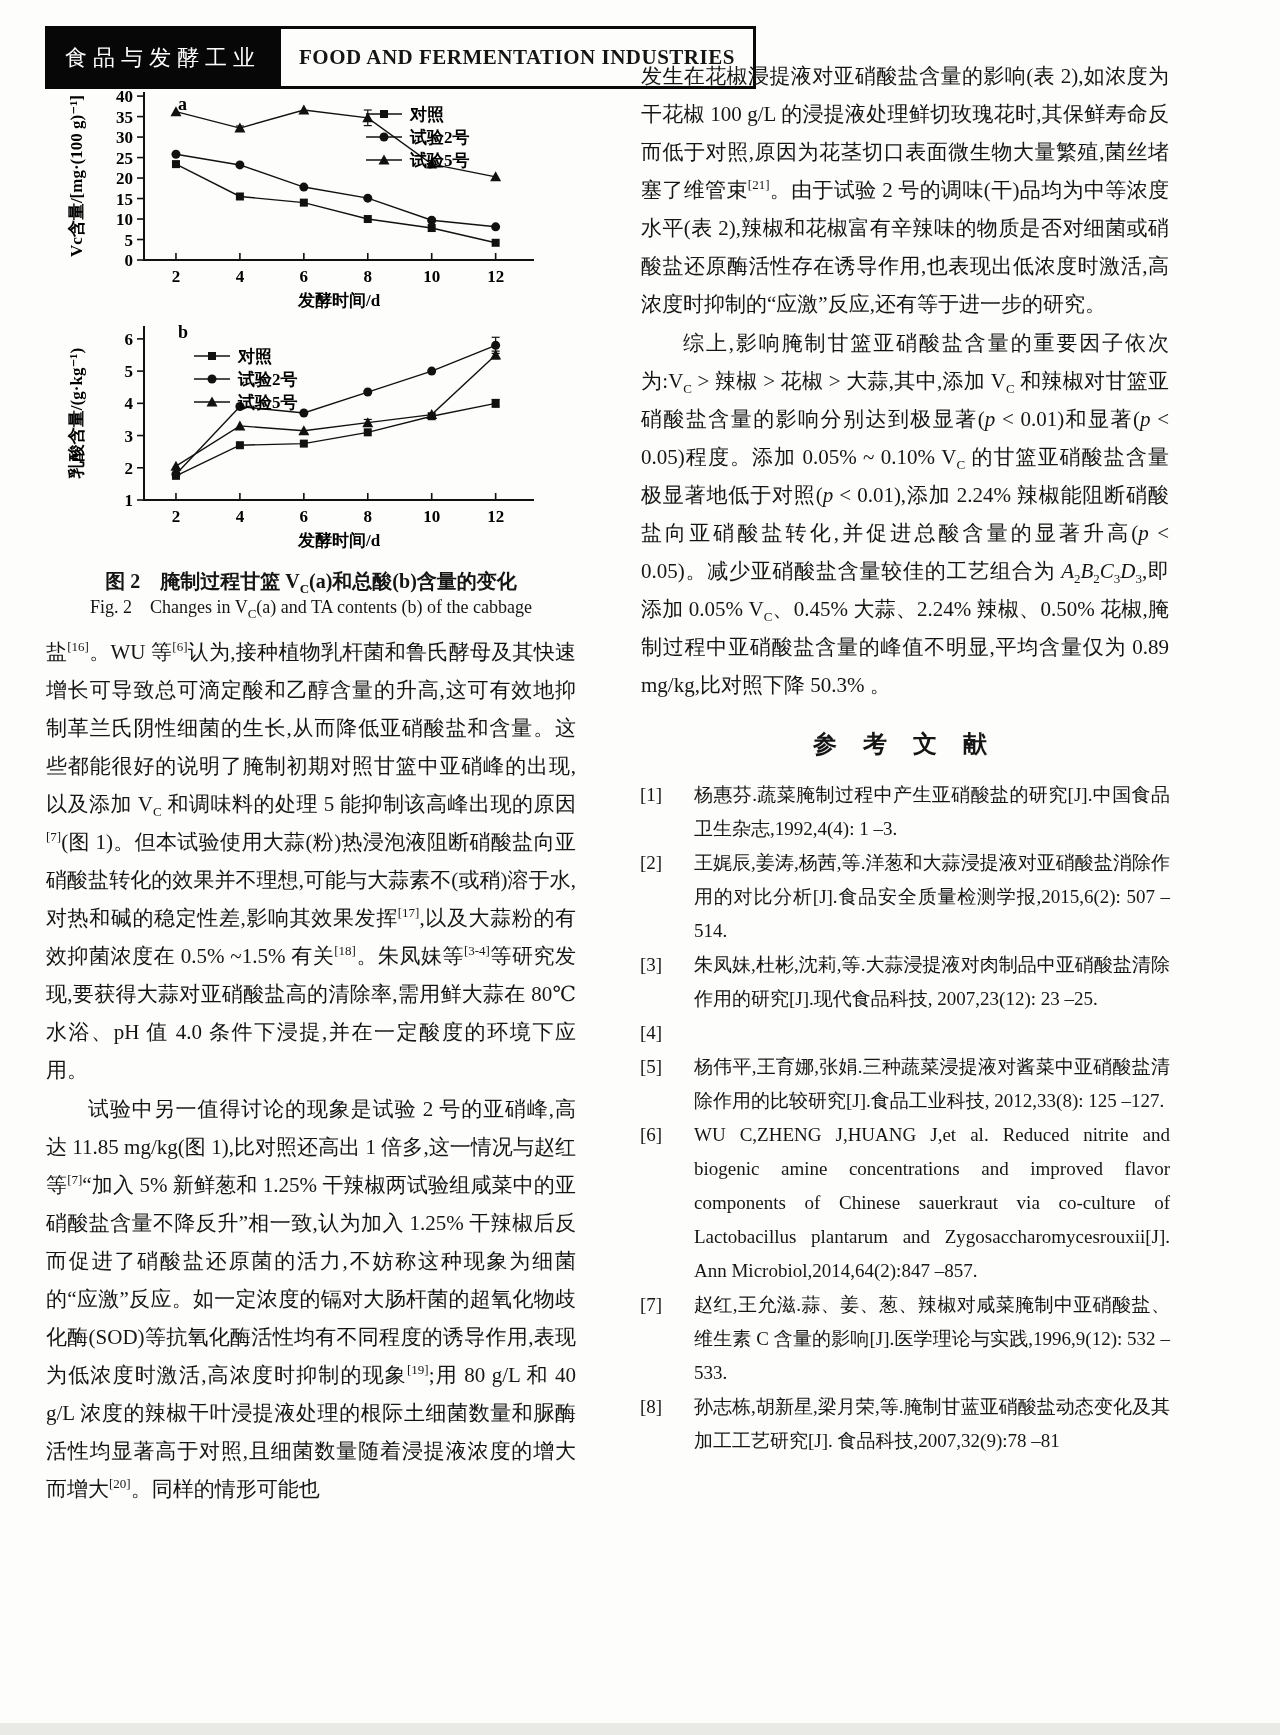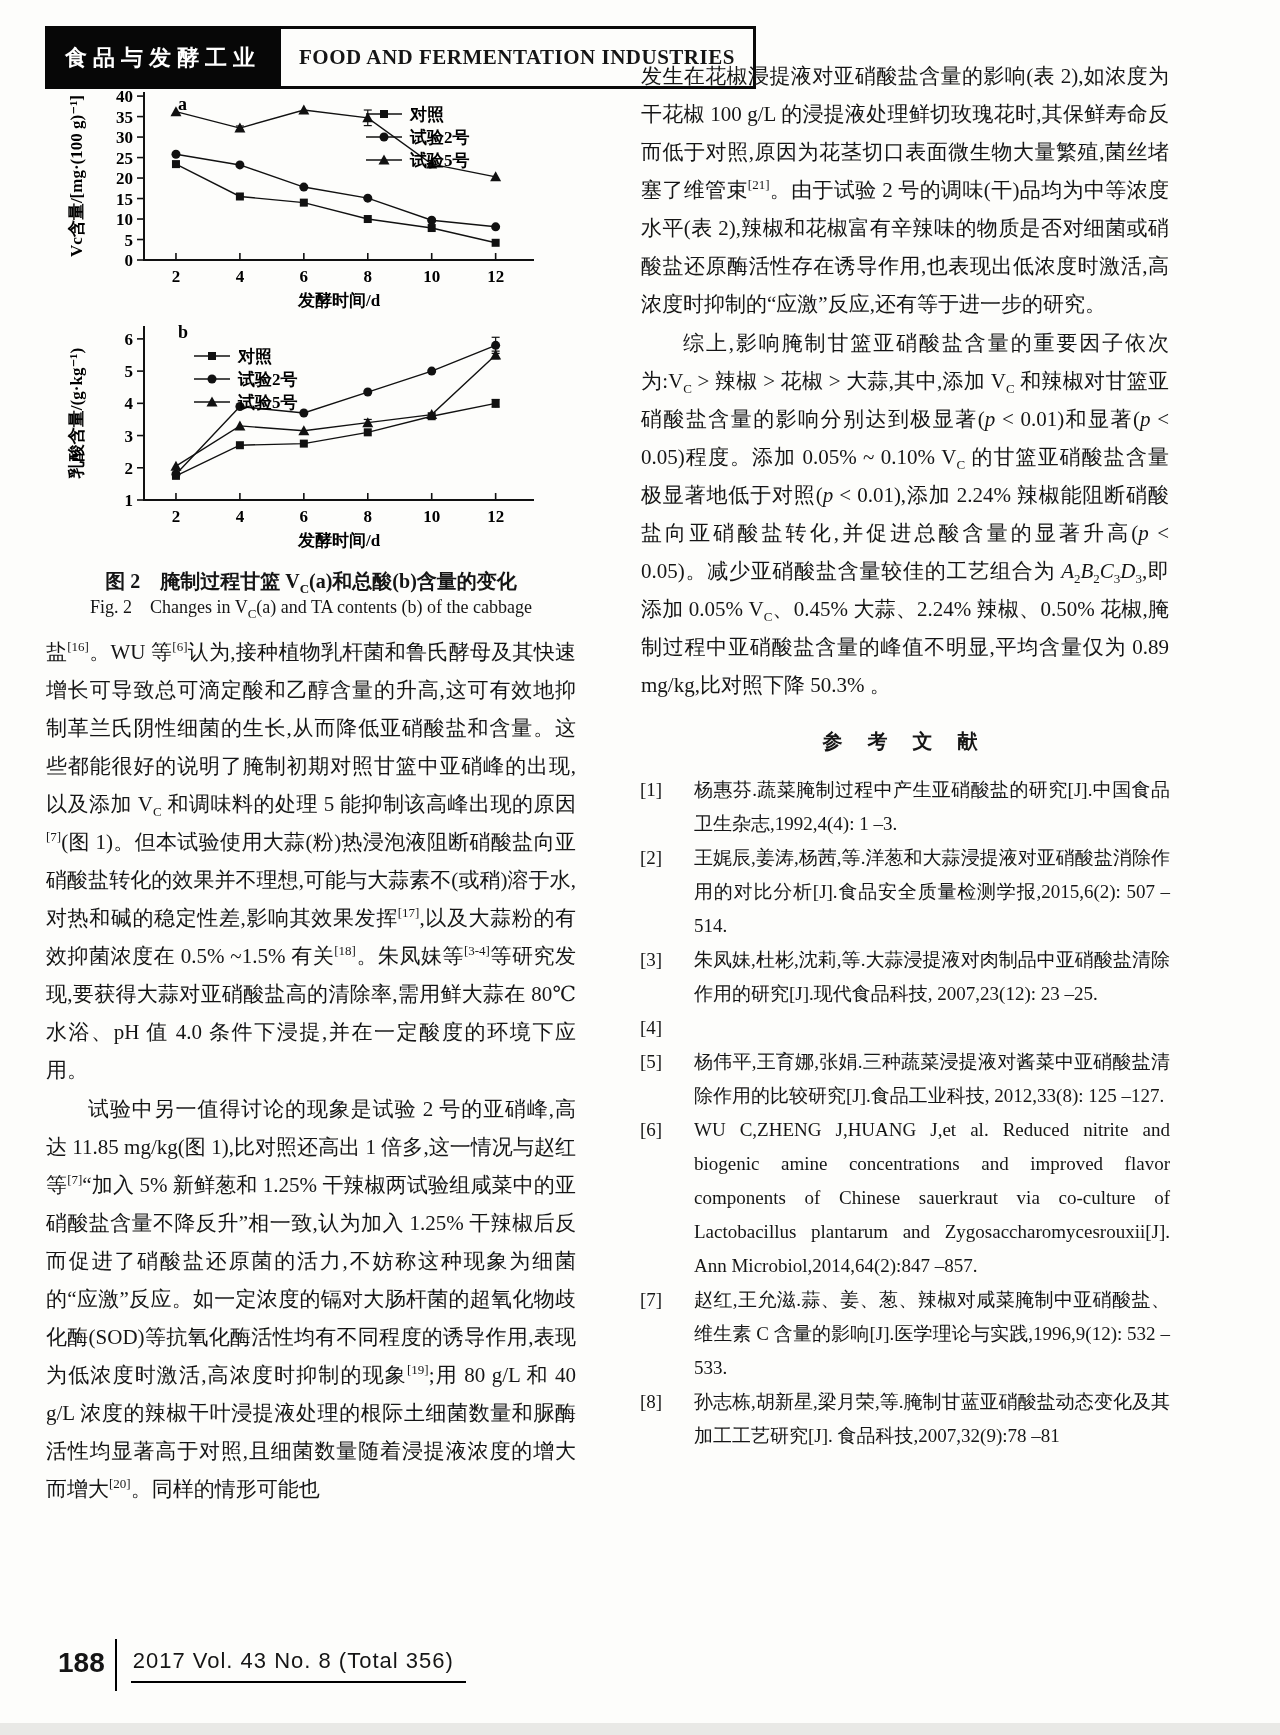--- a/index.html
+++ b/index.html
@@ -5,42 +5,42 @@
   html,body { margin:0; padding:0; background:#ffffff; }
   .page {
     position:relative; width:1280px; height:1735px;
     background:#fdfdfb; overflow:hidden;
     font-family:"Liberation Serif","DejaVu Serif",serif;
     color:#151515;
   }
   
   .header { position:absolute; top:26px; left:45px; display:flex; align-items:stretch; }
   .header-cn {
-    background:#070707; color:#fff; font-weight:bold; font-size:22px;
+    background:#070707; color:#fff; font-weight:normal; font-size:22px;
     padding:7px 20px; letter-spacing:6px; display:flex; align-items:center;
     font-family:"Liberation Sans","DejaVu Sans",sans-serif;
   }
   .header-en {
     border:3px solid #0a0a0a; border-left:none; font-weight:bold; font-size:21px;
     padding:16px 18px; display:flex; align-items:center; letter-spacing:0.5px;
   }
   
   .col-left  { position:absolute; left:45px;  top:80px; width:532px; }
   .col-right { position:absolute; left:640px; top:56px; width:530px; }
   figure { margin:0; padding:0; }
   svg.chart { display:block; margin:0 auto; }
   .cap-cn { text-align:center; font-weight:bold; font-size:20px; margin-top:16px; }
   .cap-en { text-align:center; font-size:18px; }
   .para { font-size:21px; line-height:38px; text-align:justify; margin:1px; }
   .para.first { margin-top:14px; }
   .indent { text-indent:2em; }
   sup { font-size:13px; line-height:0; }
   sub { font-size:13px; line-height:0; }
   .refs-heading {
-    text-align:center; font-weight:bold; font-size:20px;
+    text-align:center; font-weight:bold; font-size:24px;
     letter-spacing:10px; margin:24px 0 18px 0;
   }
   .ref { display:flex; font-size:19px; line-height:34px; text-align:justify; }
   .ref-num { width:54px; flex:none; }
   .ref-text { flex:1; }
   
   .footer { position:absolute; left:58px; bottom:44px; display:flex; align-items:flex-start; }
   .page-num {
     font-family:"Liberation Sans","DejaVu Sans",sans-serif;
     font-weight:bold; font-size:28px; padding-right:10px; padding-top:8px;
@@ -250,20 +250,15 @@
           <span class="ref-num">[7]</span>
           <span class="ref-text">赵红,王允滋.蒜、姜、葱、辣椒对咸菜腌制中亚硝酸盐、维生素 C 含量的影响[J].医学理论与实践,1996,9(12): 532 –533.</span>
         </div>
         <div class="ref">
           <span class="ref-num">[8]</span>
           <span class="ref-text">孙志栋,胡新星,梁月荣,等.腌制甘蓝亚硝酸盐动态变化及其加工工艺研究[J]. 食品科技,2007,32(9):78 –81</span>
         </div>
       </div>
   </div>
 
-  <div class="footer">
-    <div class="page-num">188</div>
-    <div class="footer-rule"></div>
-    <div class="footer-text">2017 Vol. 43 No. 8 (Total 356)</div>
-  </div>
 
   <div class="scan-strip"></div>
 </div>
 
 </body></html>

